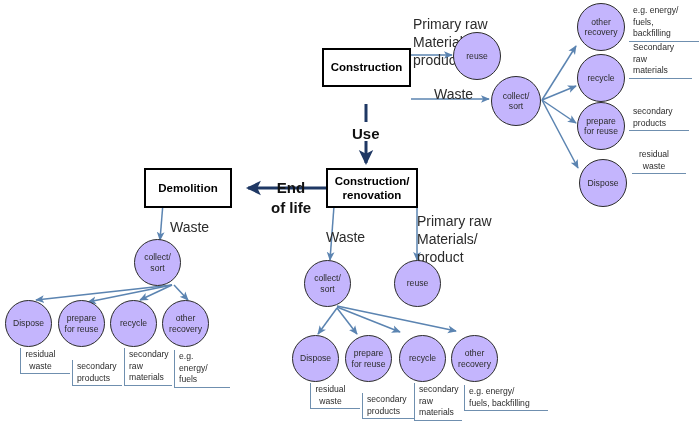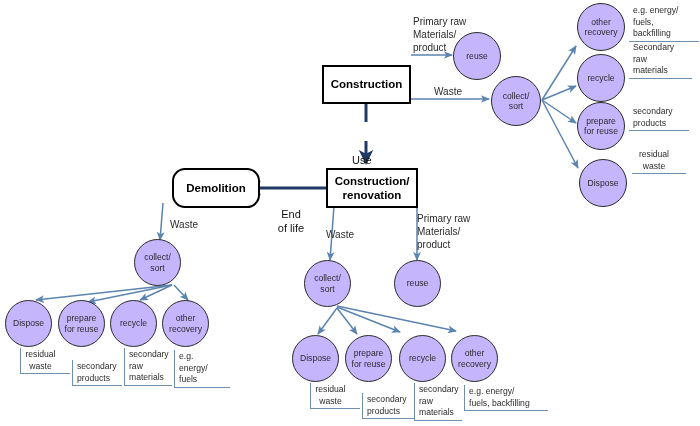--- a/index.html
+++ b/index.html
@@ -10,22 +10,22 @@
 
   .node{position:absolute;box-sizing:border-box;display:flex;
         align-items:center;justify-content:center;text-align:center;}
 
   .proc{border:2.5px solid #000;background:#fff;
         font-weight:bold;font-size:11.5px;line-height:1.25;color:#000;}
 
   .circ{border:1.2px solid #2b2b2b;border-radius:50%;background:#c4b5fd;
         font-size:8.6px;line-height:1.18;color:#2b2b2b;}
 
-  .edgelbl{position:absolute;font-size:10px;line-height:1.3;color:#2b2b2b;}
-  .edgelbl.bold{font-weight:normal;font-size:11px;color:#111;margin-top:29px;}
+  .edgelbl{position:absolute;font-size:14px;line-height:1.3;color:#2b2b2b;}
+  .edgelbl.bold{font-weight:bold;font-size:15px;color:#111;}
 
   .outlbl{position:absolute;box-sizing:border-box;
           border-left:1px solid #6f8faf;border-bottom:1px solid #6f8faf;
           font-size:8.6px;line-height:1.35;color:#2b2b2b;
           padding:1px 14px 1px 4px;}
   .outlbl.noleft{border-left:none;}
 </style>
 </head>
 <body>
 
@@ -65,25 +65,25 @@
     <line x1="334" y1="206" x2="330" y2="260" stroke="#5B84B1" stroke-width="1.5" marker-end="url(#ahThin)"></line>
 
     <line x1="417" y1="206" x2="417" y2="260" stroke="#5B84B1" stroke-width="1.5" marker-end="url(#ahThin)"></line>
 
     <line x1="337" y1="308" x2="318" y2="334" stroke="#5B84B1" stroke-width="1.5" marker-end="url(#ahThin)"></line>
     <line x1="337" y1="308" x2="357" y2="334" stroke="#5B84B1" stroke-width="1.5" marker-end="url(#ahThin)"></line>
     <line x1="337" y1="307" x2="400" y2="332" stroke="#5B84B1" stroke-width="1.5" marker-end="url(#ahThin)"></line>
     <line x1="337" y1="306" x2="456" y2="331" stroke="#5B84B1" stroke-width="1.5" marker-end="url(#ahThin)"></line>
   </svg>
 
-  <div class="node proc" style="left:322px;top:65px;width:89px;height:39px;">
+  <div class="node proc" style="left:322px;top:48px;width:89px;height:39px;">
     <span>Construction</span>
   </div>
 
-  <div class="node proc" style="left:172px;top:168px;width:88px;height:40px;border-radius:13px;">
+  <div class="node proc" style="left:144px;top:168px;width:88px;height:40px;">
     <span>Demolition</span>
   </div>
 
   <div class="node proc" style="left:326px;top:168px;width:92px;height:40px;flex-direction:column;">
     <span>Construction/</span>
     <span>renovation</span>
   </div>
 
   <div class="edgelbl" style="left:413px;top:15px;">
     <div>Primary raw</div>

